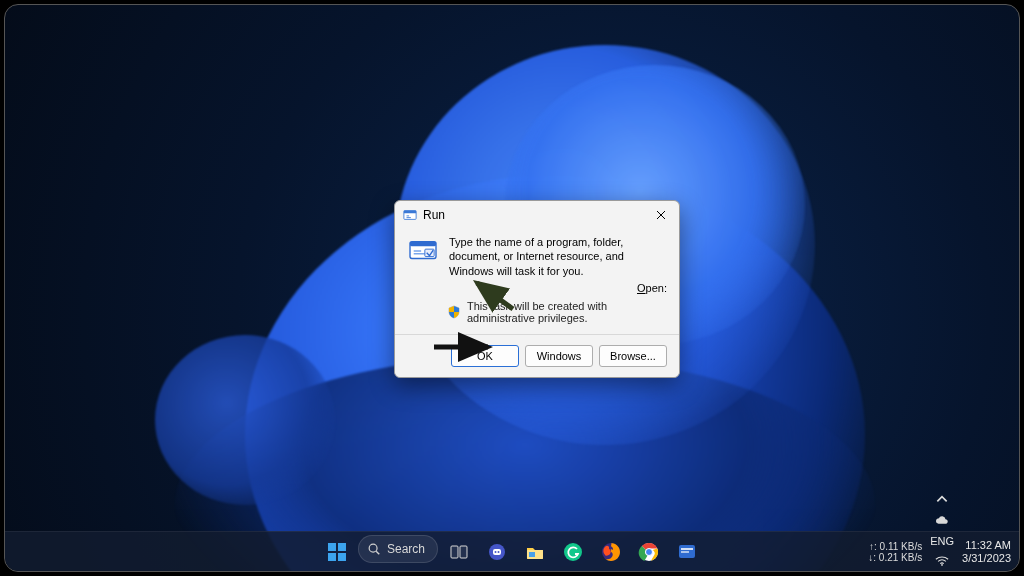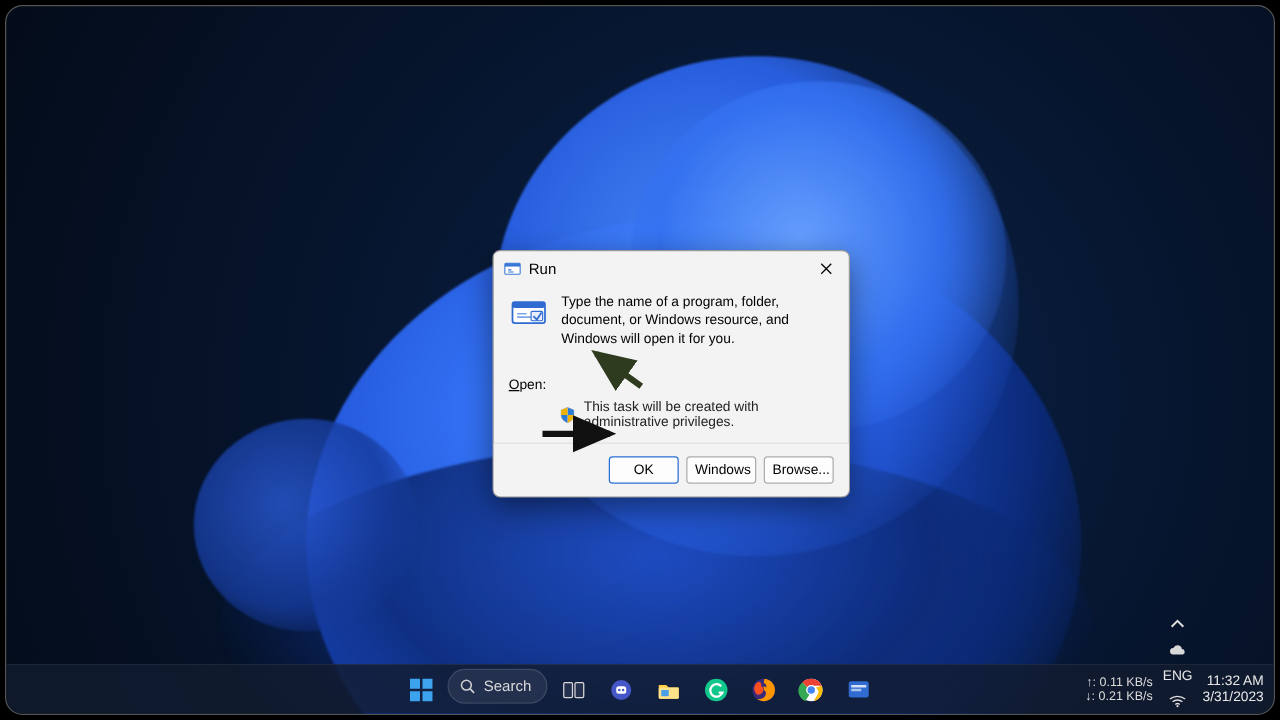--- a/index.html
+++ b/index.html
@@ -66,21 +66,21 @@
     border-radius: 3px;
   }
   .dlg-body { padding: 6px 12px 10px 12px; }
   .dlg-row1 { display: flex; gap: 10px; }
   .run-icon {
     width: 32px; height: 32px; flex: none;
     display:flex; align-items:center; justify-content:center;
   }
   .run-icon svg{width:30px;height:26px;}
   .dlg-desc { font-size: 11px; line-height: 1.3; color:#000;}
-  .dlg-row2 { display:flex; align-items:flex-end; gap:8px; margin-top:24px;}
+  .dlg-row2 { display:flex; align-items:flex-end; gap:8px; margin-top:4px;flex-direction:column;}
   .open-label { font-size:11px; }
   .open-label u{text-decoration:underline;}
   .combo {
     flex:1; position:relative;
     height:22px;
     background:#fff;
     border:1px solid #3a78d6;
     border-radius:2px;
     display:flex; align-items:center;
   }
@@ -100,21 +100,21 @@
   .shield svg{width:14px;height:14px;}
   .admin-note{ font-size:11px; color:#222;}
   .dlg-footer {
     background:#f3f3f3;
     border-top:1px solid #d8d8d8;
     padding:10px 12px;
     display:flex; justify-content:flex-end; gap:6px;
     border-radius:0 0 6px 6px;
   }
   .dlg-footer button {
-    width:56px; height:22px;
+    width:68px; height:22px;
     background:#fdfdfd;
     border:1px solid #adadad;
     border-radius:3px;
     font-size:11px;
     font-family:inherit;
     cursor:pointer;
   }
   .dlg-footer button.primary { border:1px solid #2a6fd6; }
 
   
@@ -194,21 +194,21 @@
       <div class="dlg-row1">
         <span class="run-icon">
           <svg viewBox="0 0 32 28">
             <rect x="2" y="4" width="28" height="18" rx="2" fill="#fff" stroke="#2f6bd0" stroke-width="1.5"></rect>
             <rect x="2" y="4" width="28" height="5" rx="2" fill="#2f6bd0"></rect>
             <path d="M6 14 L14 14 M6 17 L18 17" stroke="#7aa7ec" stroke-width="1.5"></path>
             <rect x="18" y="12" width="10" height="8" rx="1" fill="#e8eefb" stroke="#2f6bd0"></rect>
             <path d="M20 16 L23 19 L27 13" stroke="#2f6bd0" stroke-width="1.5" fill="none"></path>
           </svg>
         </span>
-        <div class="dlg-desc">Type the name of a program, folder, document, or Windows resource, and Windows will open it for you.</div>
+        <div class="dlg-desc">Type the name of a program, folder, document, or Internet resource, and Windows will task it for you.</div>
       </div>
       <div class="dlg-row2">
         <span class="open-label"><u>O</u><span>pen:</span></span>
       </div>
       <div class="dlg-row3">
         <span class="shield">
           <svg viewBox="0 0 14 14">
             <path d="M7 1 L12 3 V7 C12 10 9.5 12.5 7 13 C4.5 12.5 2 10 2 7 V3 Z" fill="#fff" stroke="#888" stroke-width=".5"></path>
             <path d="M7 1 L12 3 V7 H7 Z" fill="#2d7bd8"></path>
             <path d="M2 3 L7 1 V7 H2 Z" fill="#f0b200"></path>

